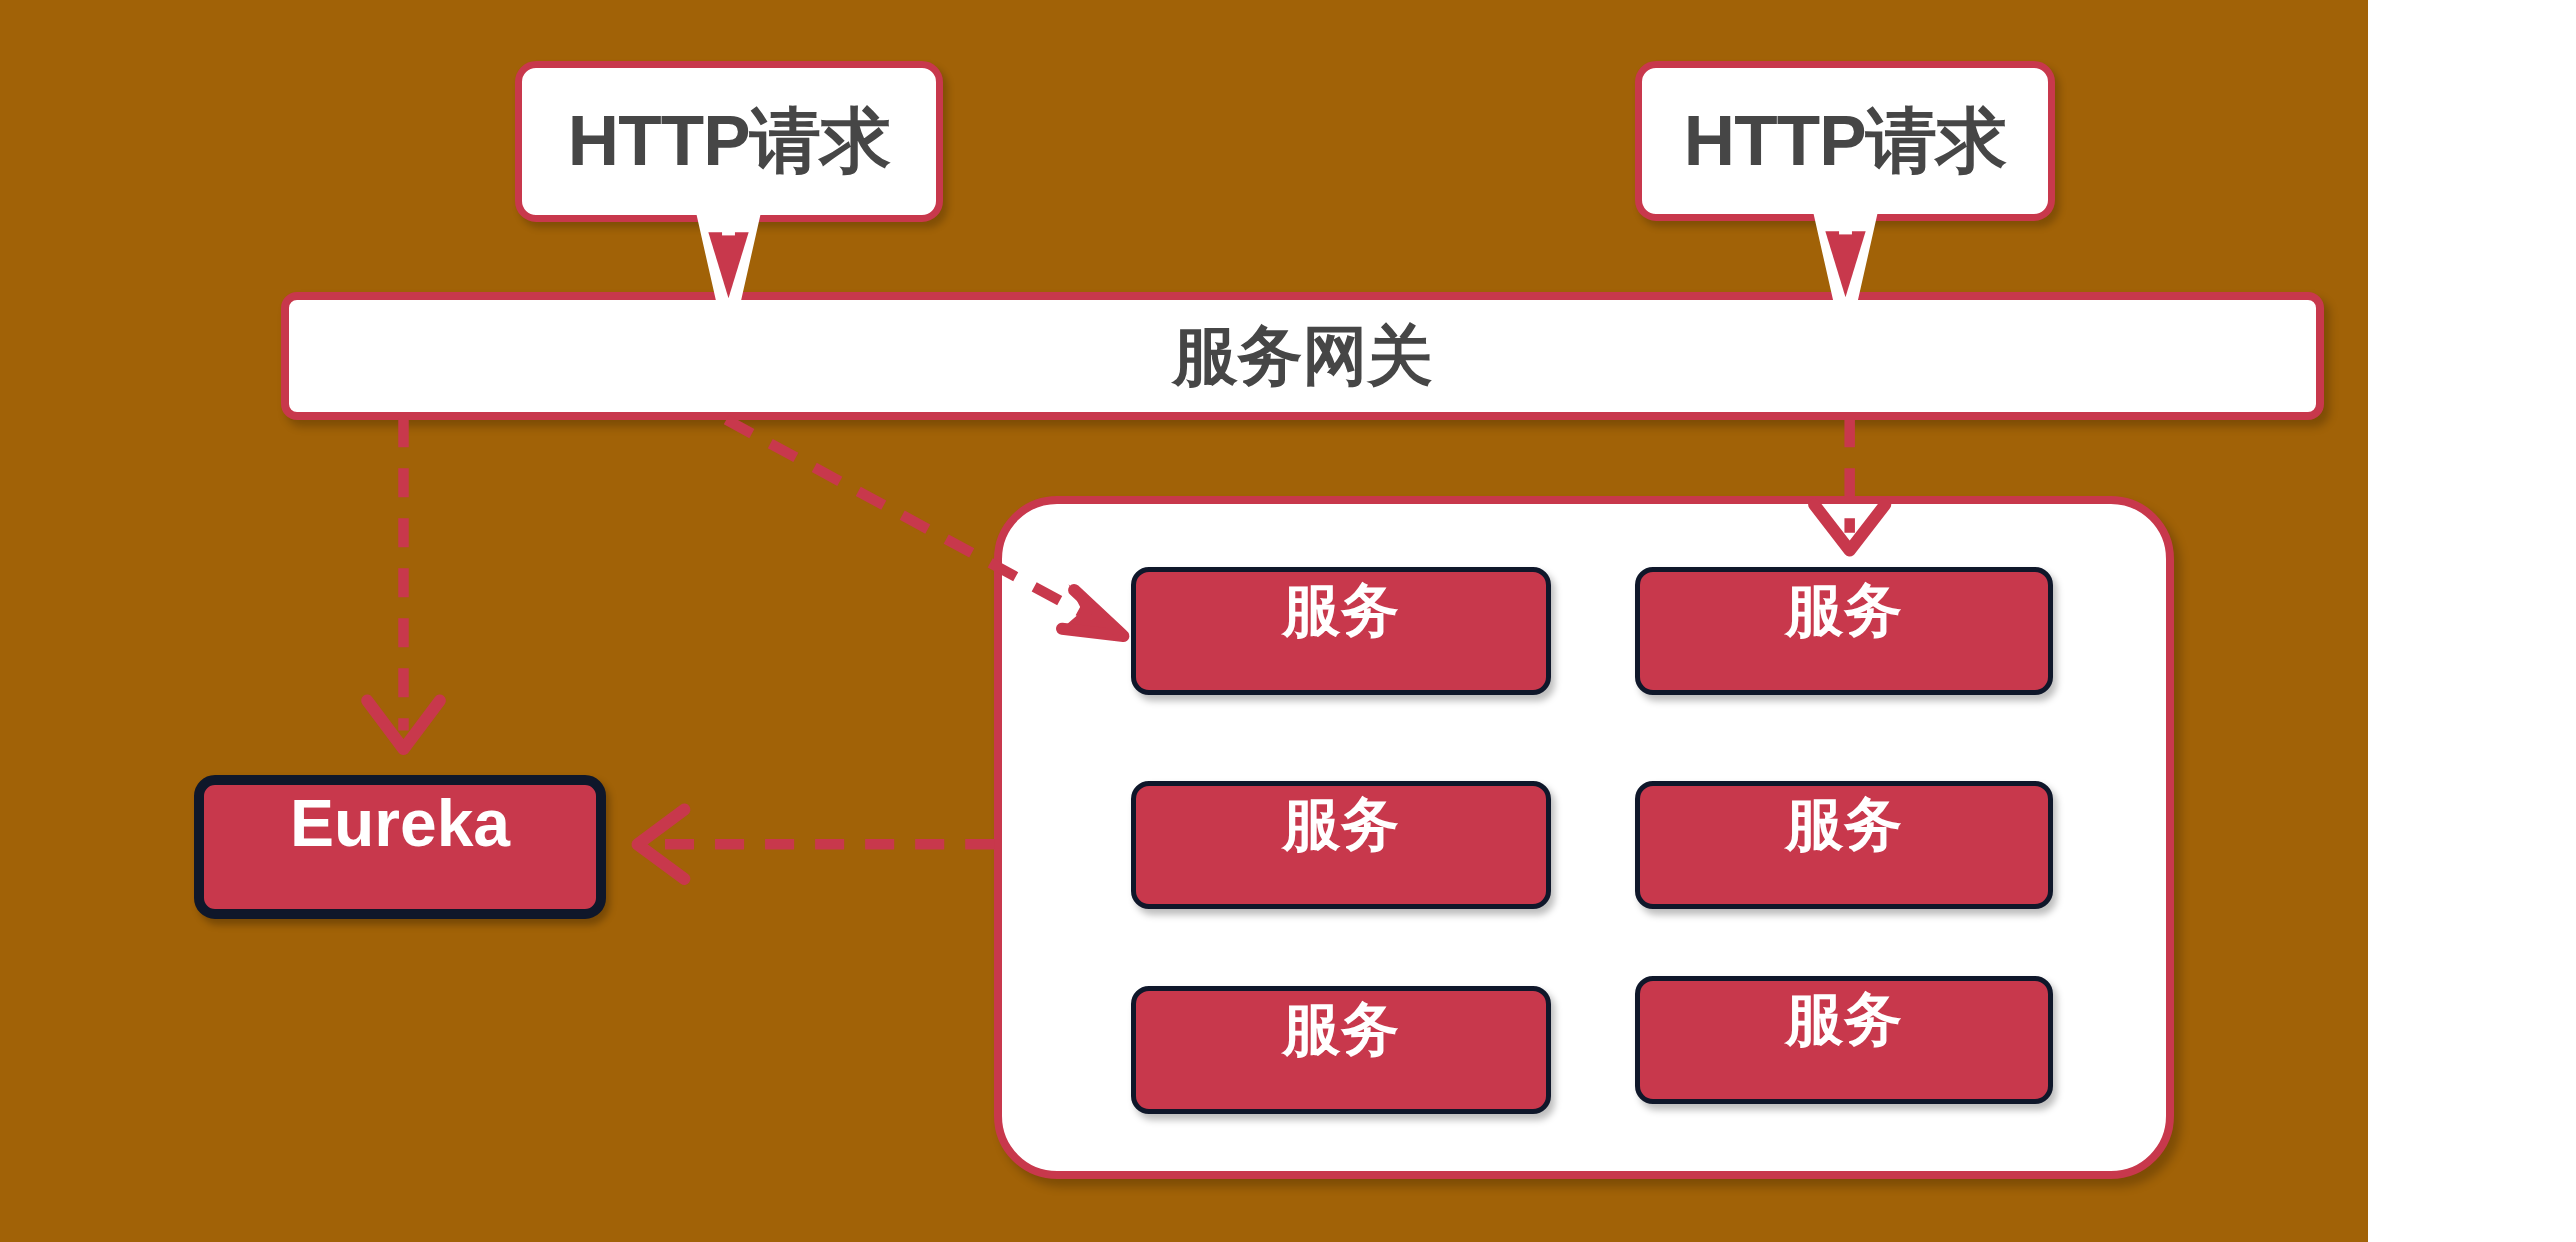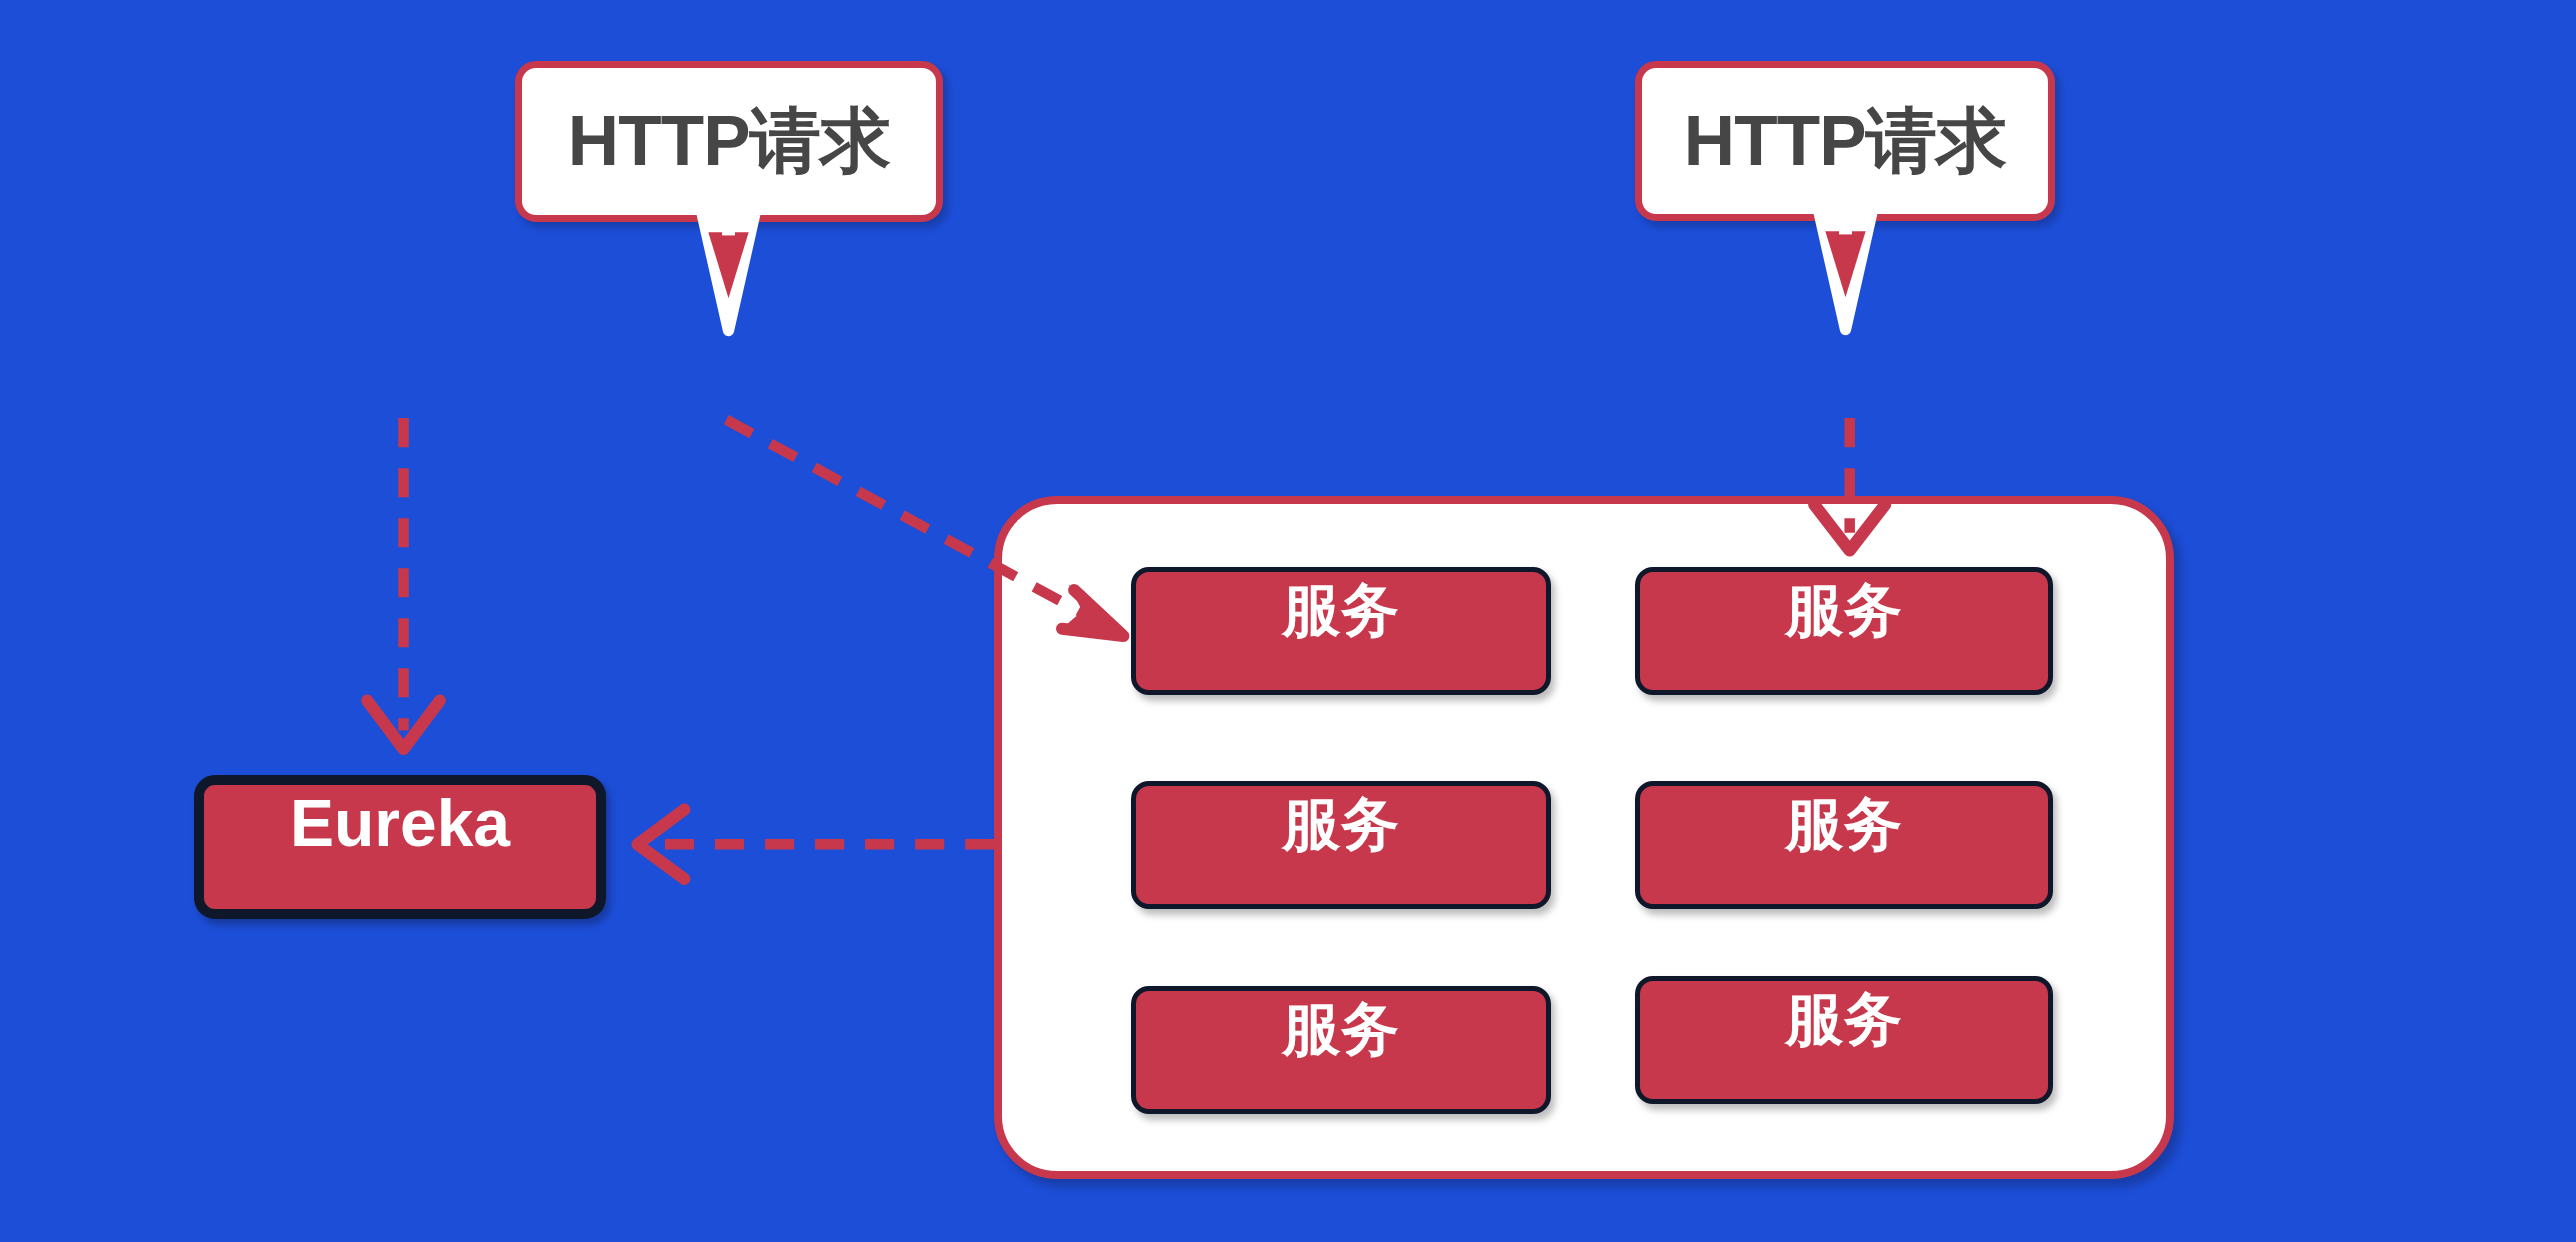--- a/index.html
+++ b/index.html
@@ -1,21 +1,21 @@
 <!DOCTYPE html>
 <html style="font-size:13px"><head>
 <meta charset="utf-8">
 <style>
   html,body{margin:0;padding:0;background:#ffffff;}
   body{
     width:2576px;height:1243px;
     font-family:"Liberation Sans","DejaVu Sans",sans-serif;
     overflow:hidden;
   }
-  #stage{position:relative;width:2576px;height:1243px;background:#1d4ed8;}
+  #stage{position:relative;width:2368px;height:1243px;background:#a16207;}
 
   
   .callout{
     position:absolute;
     background:#ffffff;
     border:7.3px solid #C8384C;
     border-radius:21px;
     box-sizing:border-box;
     display:flex;align-items:center;justify-content:center;
     color:#464646;
@@ -123,20 +123,23 @@
   <div class="callout" style="left:1635px;top:61px;width:420px;height:160px;font-size:71px;">
     <span class="ctext">HTTP请求</span>
   </div>
   <svg class="tail" style="left:1793px;top:207px;width:105px;height:129px;" viewBox="0 0 130 160">
     <polygon points="32,6 98,6 65,152" fill="#ffffff" stroke="#ffffff" stroke-width="14" stroke-linejoin="round"></polygon>
     <polygon points="32,6 98,6 65,152" fill="#ffffff"></polygon>
     <polygon points="40,30 90,30 65,112" fill="#C8384C"></polygon>
     <rect x="57" y="0" width="16" height="34" fill="#ffffff"></rect>
   </svg>
 
+  <div class="gateway" style="left:281px;top:292px;width:2043px;height:128px;">
+    <span class="gtext" style="font-size:65px;">服务网关</span>
+  </div>
 
   <div class="svc-container" style="left:994px;top:496px;width:1180px;height:683px;"></div>
 
   <div class="chip eureka" style="left:194px;top:775px;width:412px;height:144px;">
     <span class="ctxt" style="font-size:66px;letter-spacing:0;">Eureka</span>
   </div>
 
   <div class="chip" style="left:1131px;top:567px;width:420px;height:128px;">
     <span class="ctxt" style="font-size:58px;">服务</span>
   </div>

